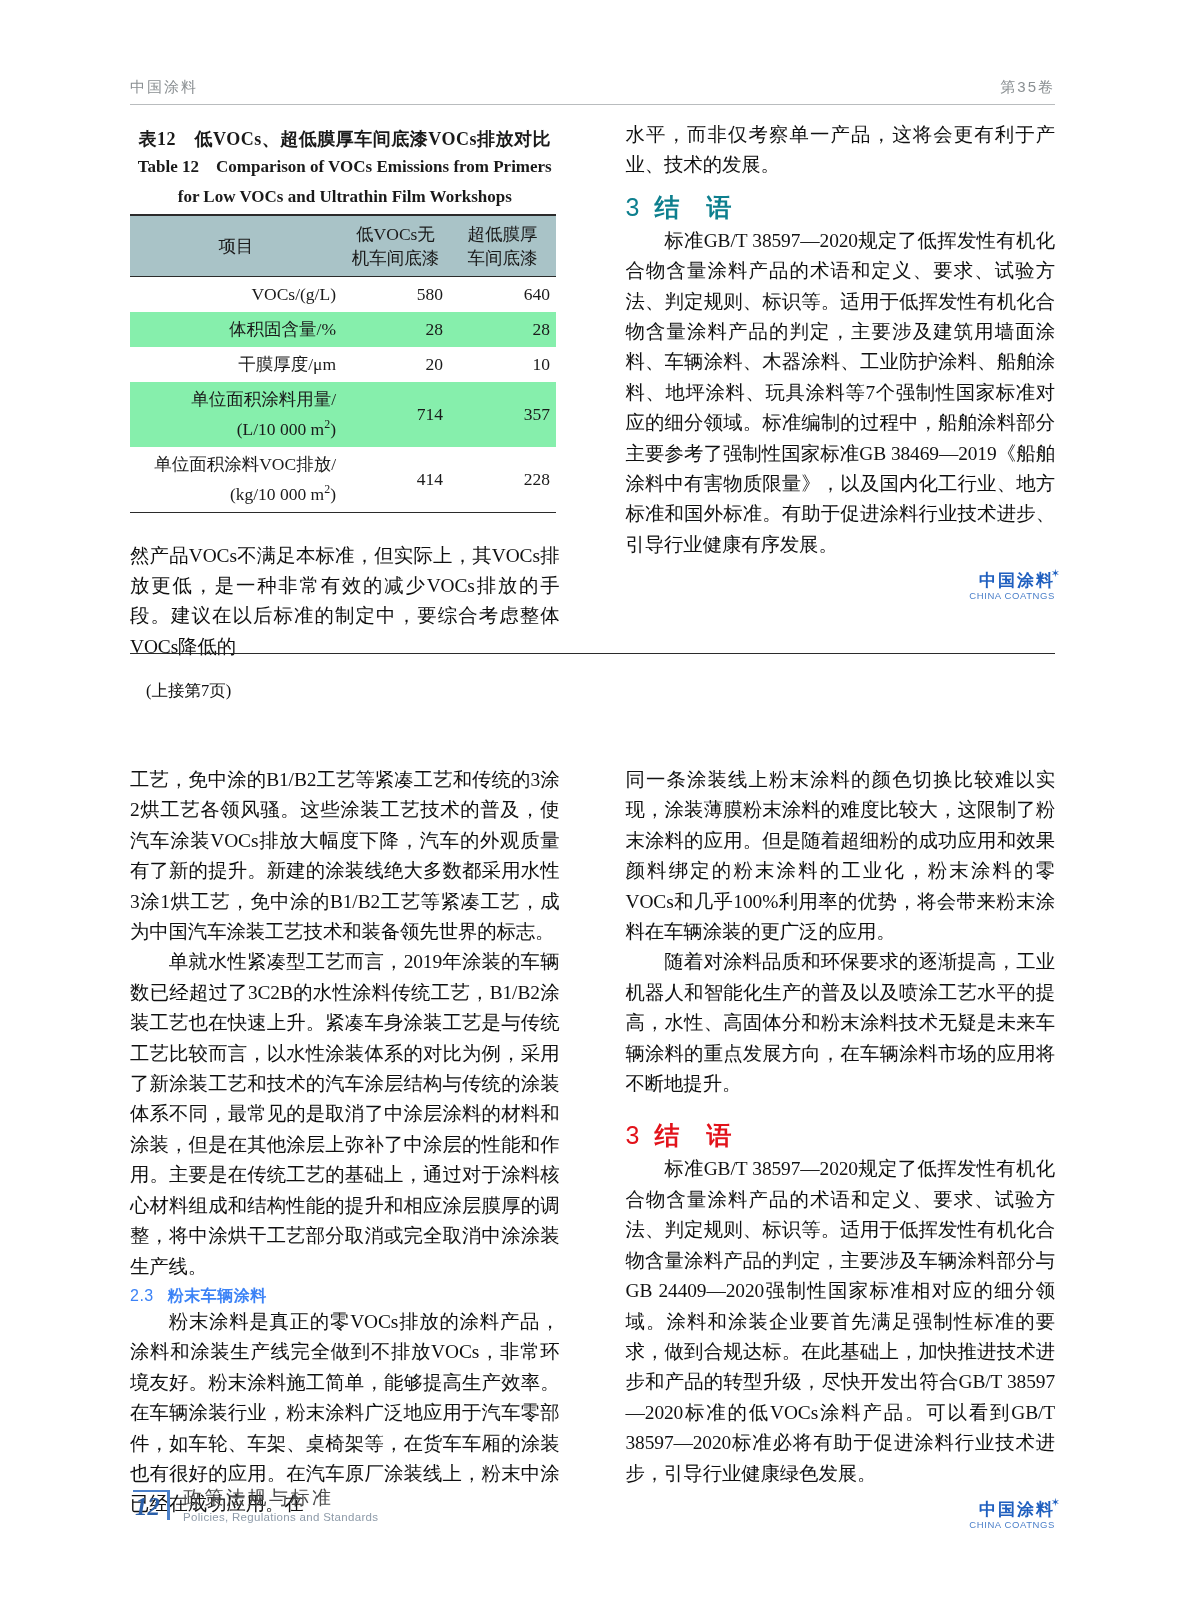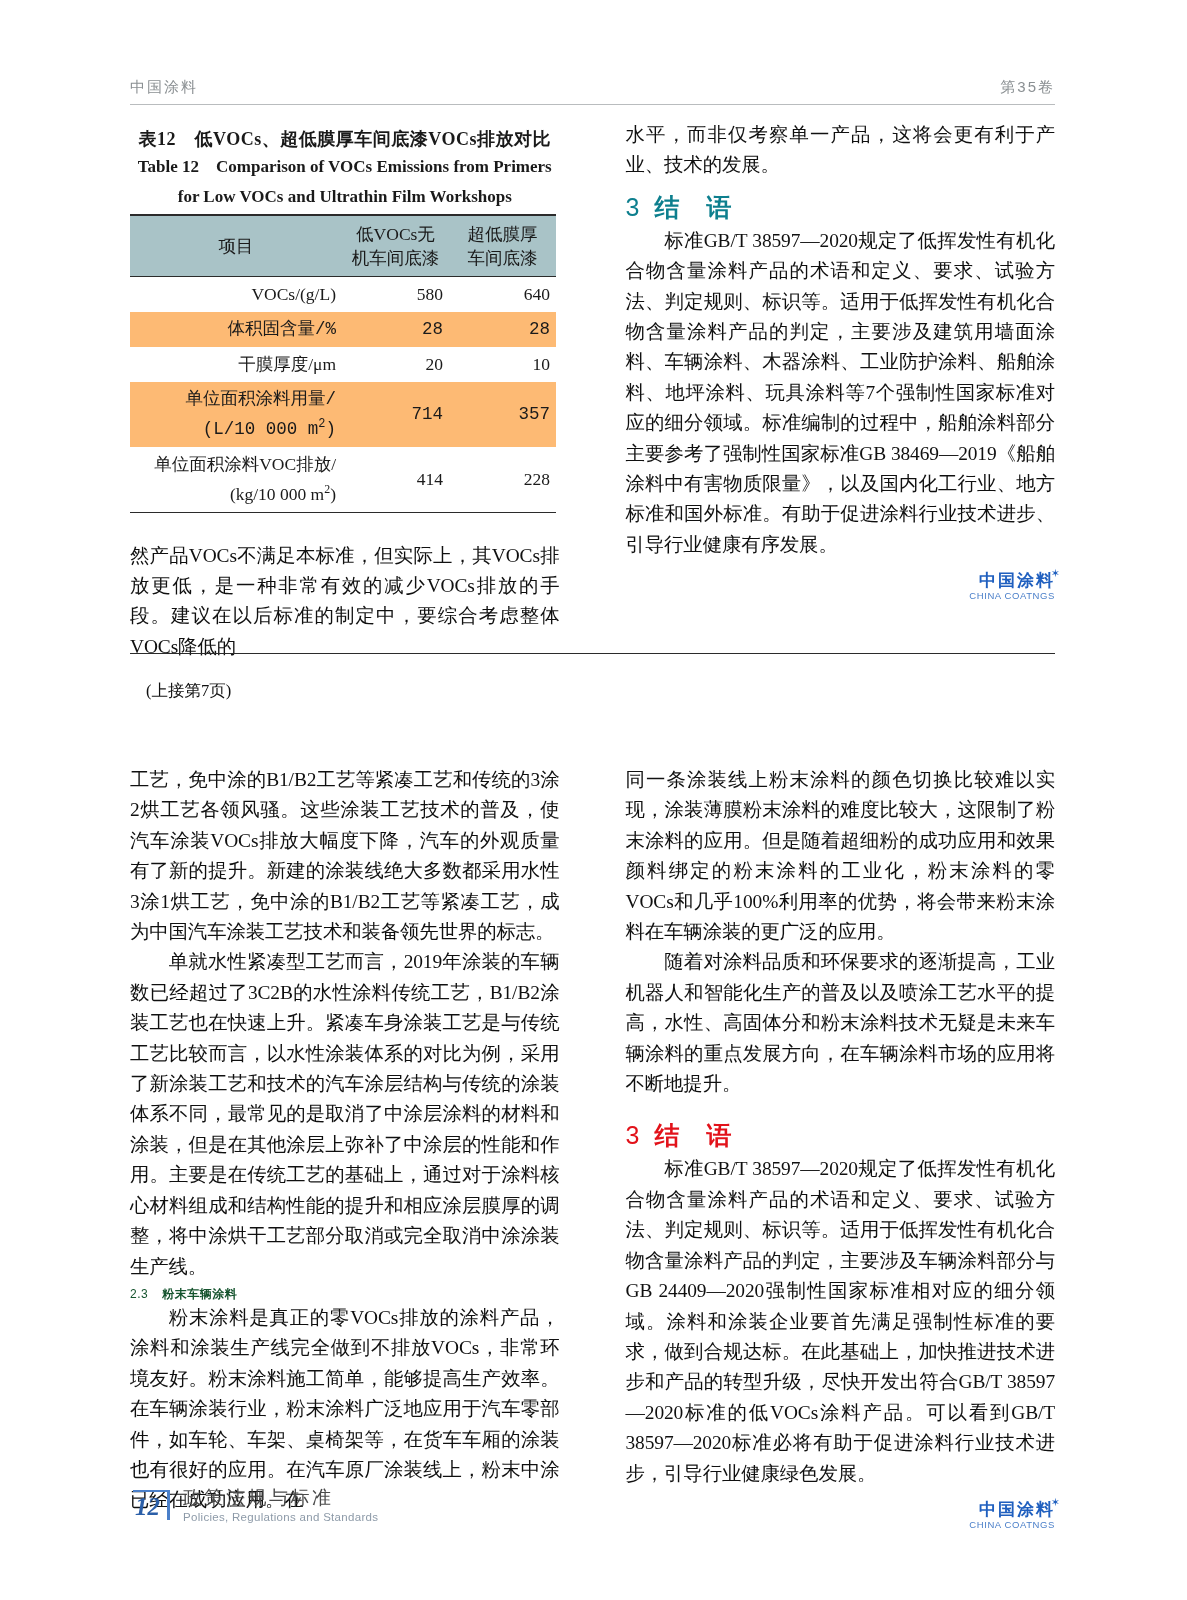--- a/index.html
+++ b/index.html
@@ -106,21 +106,21 @@
   table.data thead tr {
     border-top: 2.5px solid #2b2b2b;
     border-bottom: 1px solid #2b2b2b;
   }
   table.data tbody td {
     padding: 5px 6px;
     line-height: 25px;
     border: none;
     text-align: right;
   }
-  table.data tbody tr.shade td { background: #fdba74; font-family: Liberation Mono, monospace; }
+  table.data tbody tr.shade td { background: #86efac; }
   table.data tbody tr.last td { border-bottom: 1.6px solid #2b2b2b; }
   td.item, th.item { text-align: left; padding-left: 8px; margin-left: 29px; }
   th.item { text-align: center; }
   td.num, th.num { text-align: center; width: 95px; }
   sup { font-size: 0.68em; vertical-align: super; }
 
   
   h2.section {
     margin: 10px 0 2px 0;
     font-family: "Liberation Sans", "DejaVu Sans", sans-serif;
@@ -128,23 +128,23 @@
     font-weight: bold;
     letter-spacing: 1px;
   }
   h2.section .num { margin-right: 14px; font-weight: normal; }
   h2.section.teal { color: #0d7f8e; }
   h2.section.red  { color: #e2121a; }
 
   h3.subsection {
     margin: 4px 0 0 0;
     font-family: "Liberation Sans", "DejaVu Sans", sans-serif;
-    font-size: 12px;
-    font-weight: bold;
-    color: #14532d;
+    font-size: 16px;
+    font-weight: bold;
+    color: #3b82f6;
     letter-spacing: 0.5px;
   }
   h3.subsection .num { margin-right: 14px; font-weight: normal; }
 
   
   .logo {
     margin-top: 12px;
     text-align: right;
     line-height: 1;
   }

